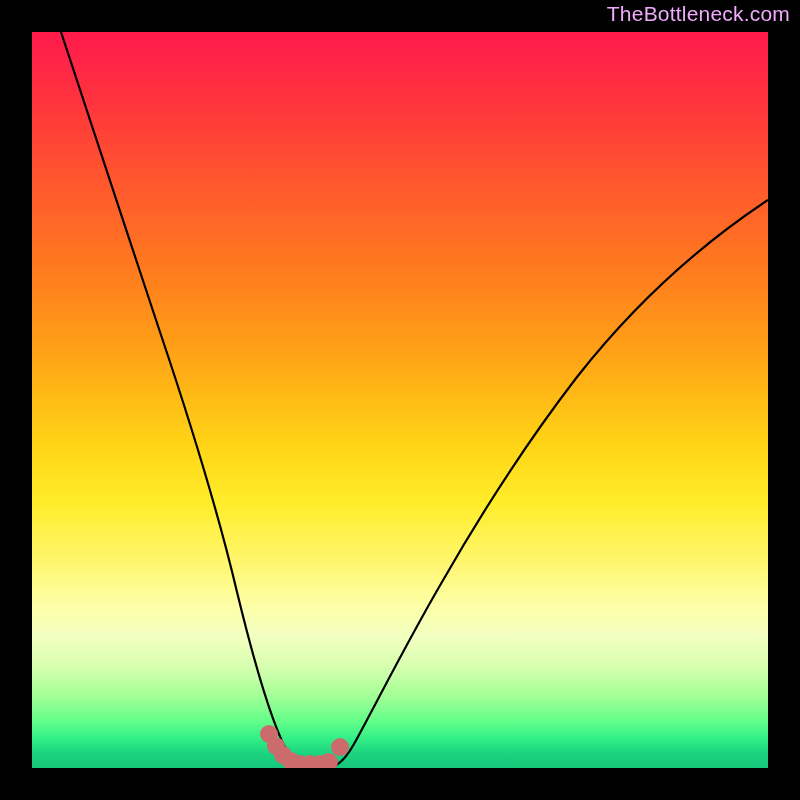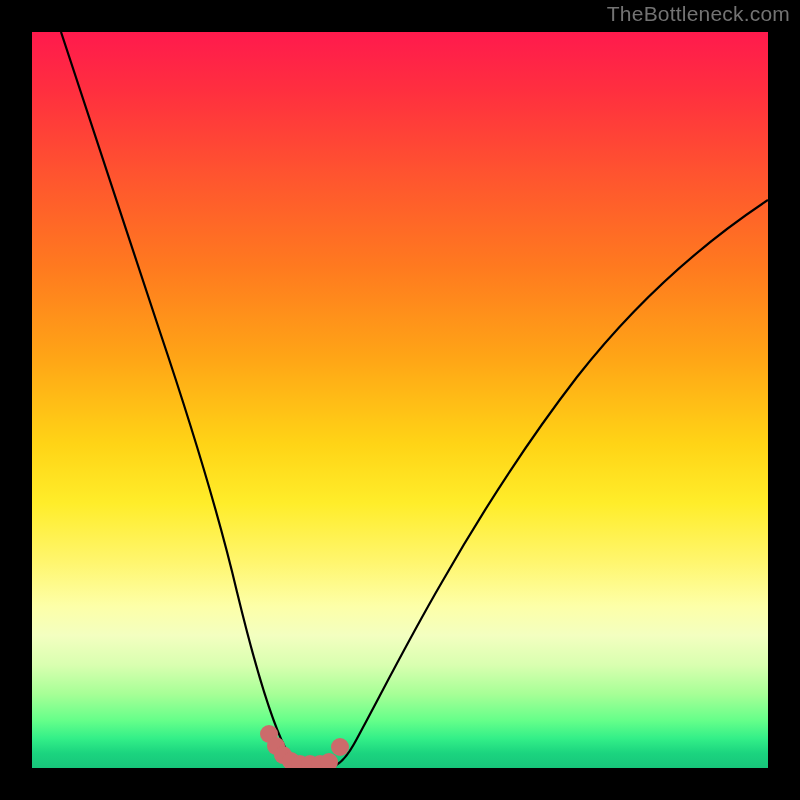--- a/index.html
+++ b/index.html
@@ -16,21 +16,21 @@
     left: 0;
     top: 0;
     width: 800px;
     height: 800px;
     background: #000000;
   }
   .watermark {
     position: absolute;
     top: 2px;
     right: 10px;
-    color: #737373;
+    color: #f0abfc;
     font-size: 21px;
     font-weight: 500;
     letter-spacing: 0.2px;
     z-index: 50;
   }
   .plot-area {
     position: absolute;
     left: 32px;
     top: 32px;
     width: 736px;

